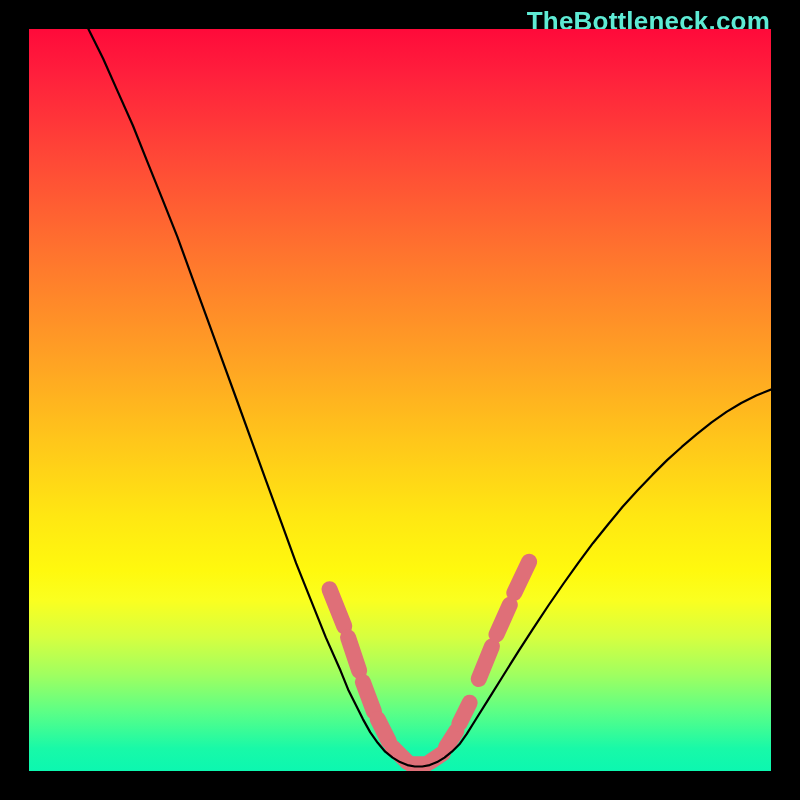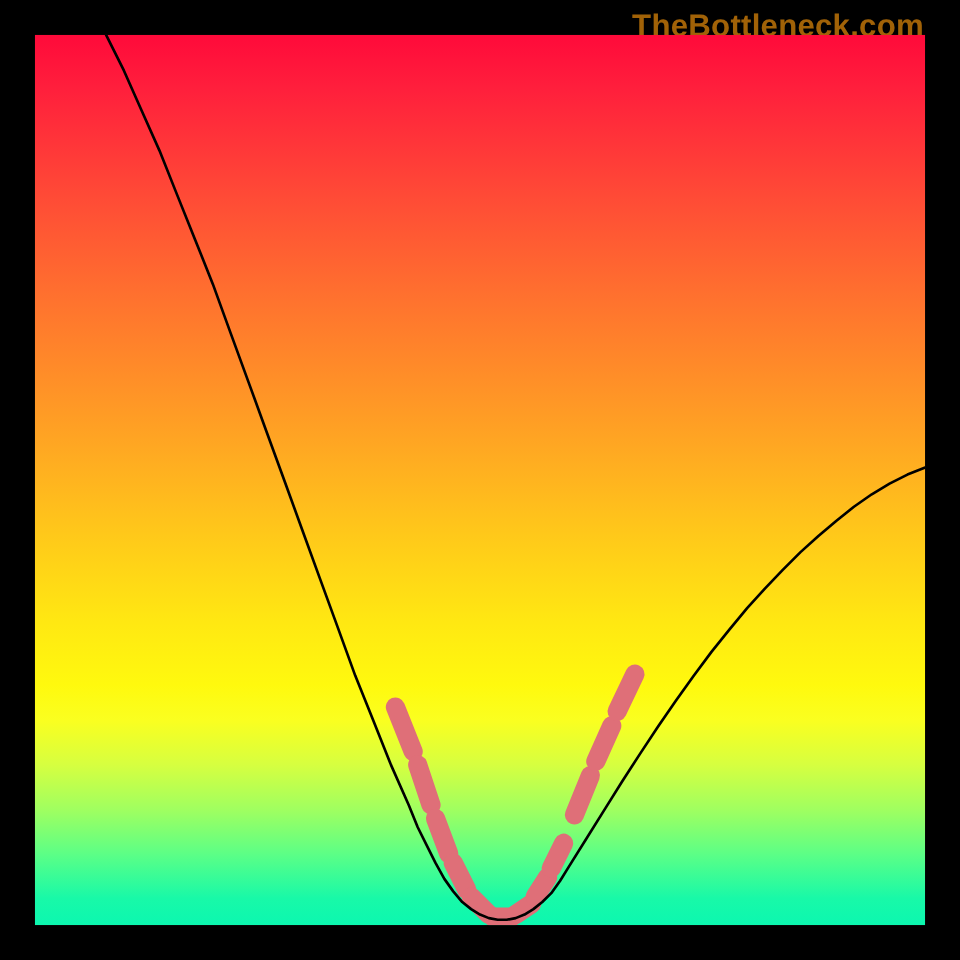--- a/index.html
+++ b/index.html
@@ -16,21 +16,21 @@
       #ffe812 66%,
       #fff90e 73%,
       #faff20 77%,
       #d6ff40 82%,
       #a0ff60 87%,
       #5cff86 92%,
       #18f9a8 97%,
       #0cf7b0 100%);
   }
   .curve{position:absolute;inset:0}
-  .wm{position:absolute;top:6px;right:30px;color:#a16207;font:700 26px Arial,Helvetica,sans-serif;letter-spacing:0.2px}
+  .wm{position:absolute;top:6px;right:30px;color:#5eead4;font:700 26px Arial,Helvetica,sans-serif;letter-spacing:0.2px}
 </style>
 </head>
 <body>
 <div class="frame">
 
   <div class="wm">TheBottleneck.com</div>
 
   <div class="plot">
     <div class="grad"></div>
     <svg class="curve" viewBox="0 0 742 742" preserveAspectRatio="none">

